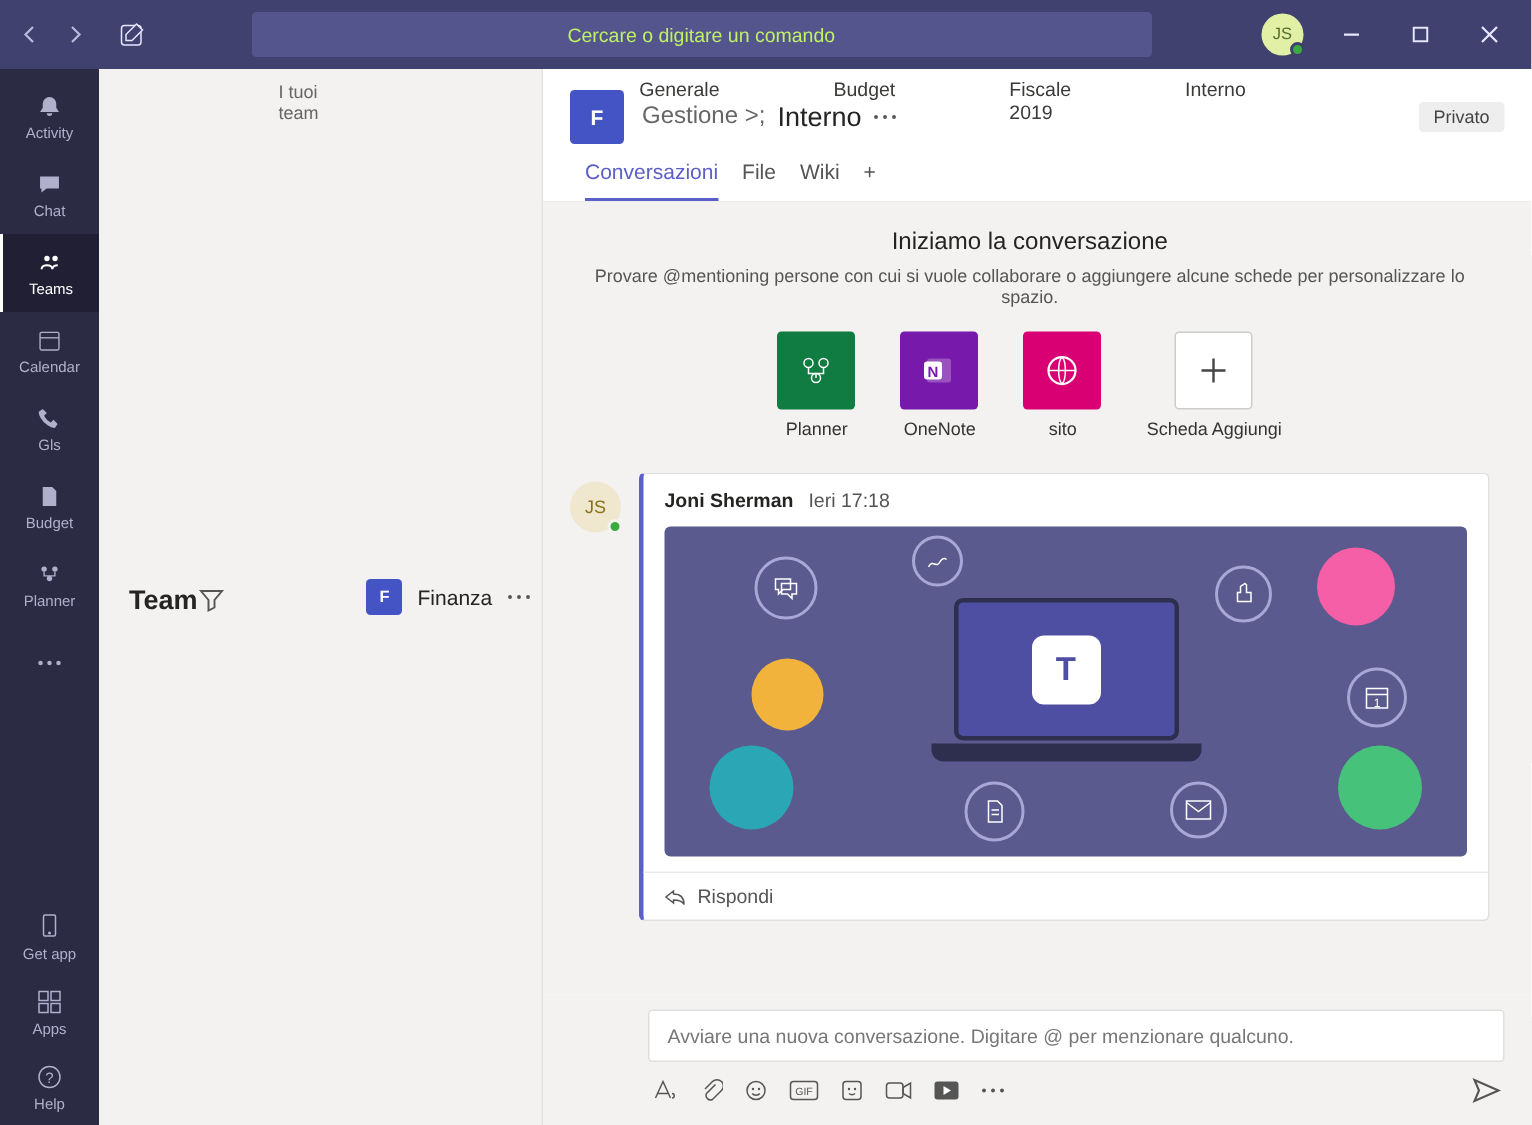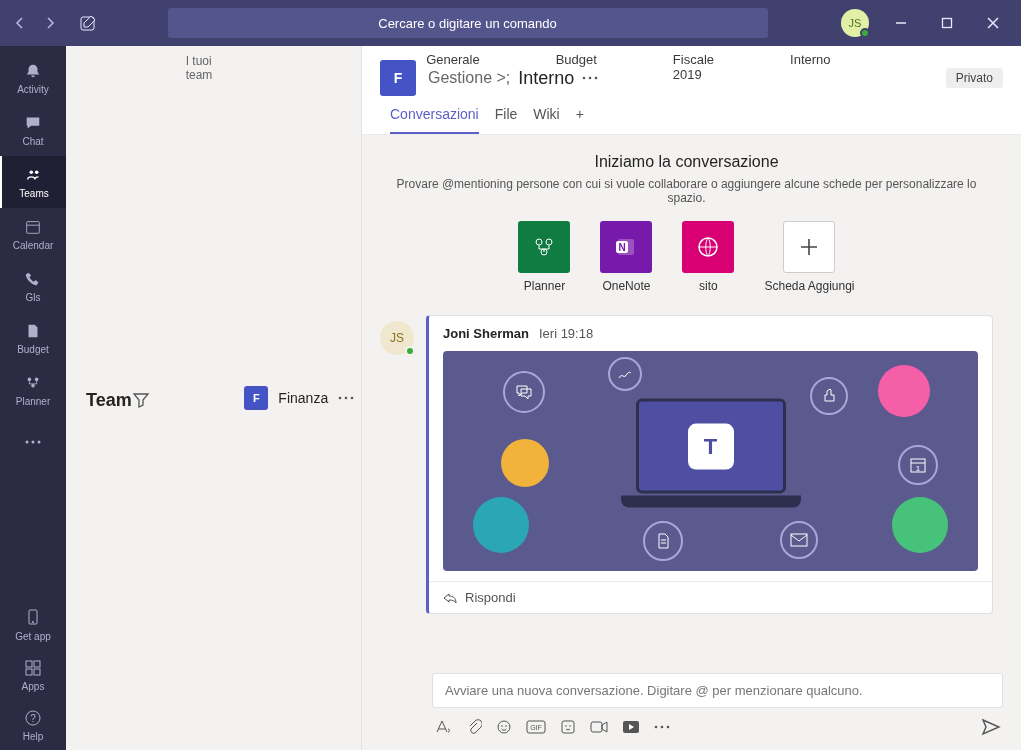--- a/index.html
+++ b/index.html
@@ -3,21 +3,21 @@
 <meta charset="utf-8">
 <style>
   * { box-sizing: border-box; margin: 0; padding: 0; font-family: "Segoe UI", Arial, sans-serif; }
   html, body { width: 1021px; height: 750px; overflow: hidden; background: #fff; }
 
   
   .titlebar { height: 46px; background: #41416f; display: flex; align-items: center; padding: 0 8px; gap: 6px; color: #cfcffa; }
   .nav-btn { width: 24px; height: 24px; display:flex; align-items:center; justify-content:center; color:#b9b9de; cursor:pointer; }
   .compose-btn { width:28px; height:28px; display:flex; align-items:center; justify-content:center; margin-left:6px; cursor:pointer; color:#e6e6ff;}
   .search-wrap { flex:1; display:flex; justify-content:center; }
-  .search { width: 600px; height: 30px; background: #55558e; border-radius: 3px; display:flex; align-items:center; justify-content:center; color:#ffffff; font-size:13px; cursor:text; }
+  .search { width: 600px; height: 30px; background: #55558e; border-radius: 3px; display:flex; align-items:center; justify-content:center; color:#bef264; font-size:13px; cursor:text; }
   .avatar-js { width:28px;height:28px;border-radius:50%;background:#e2f0a6;display:flex;align-items:center;justify-content:center;font-size:11px;color:#556b2f;position:relative;margin-left:8px;margin-right:6px;}
   .presence-dot{position:absolute;bottom:-1px;right:-1px;width:10px;height:10px;border-radius:50%;background:#3aac3d;border:2px solid #41416f;}
   .win-btn { width:40px;height:40px;display:flex;align-items:center;justify-content:center;color:#e6e6ff;cursor:pointer;}
 
   
   .main { display:flex; height: 704px; }
 
   
   .rail { width:66px; background:#2b2b44; display:flex; flex-direction:column; align-items:center; padding-top:6px; color:#b0b0cc; }
   .rail-item { width:100%; height:52px; display:flex; flex-direction:column; align-items:center; justify-content:center; gap:3px; font-size:10px; cursor:pointer; }
@@ -345,21 +345,21 @@
       </div>
 
       <div class="post">
         <div class="post-avatar">
           <span>JS</span>
           <span class="presence-dot"></span>
         </div>
         <div class="post-card">
           <div class="post-head">
             <span class="post-author">Joni Sherman</span>
-            <span>Ieri 19:18</span>
+            <span>Ieri 17:18</span>
           </div>
           <div class="post-media">
 
             <div class="bubble b-out" style="left:60px;top:20px;width:42px;height:42px;">
                 <svg width="20" height="20" viewBox="0 0 20 20">
                   <path d="M3 4h10v7H8l-3 3v-3H3z" fill="none" stroke="#fff"></path>
                   <path d="M7 7h10v7h-3v3l-3-3H7z" fill="none" stroke="#fff"></path>
                 </svg>
               </div>
             <div class="bubble b-out" style="left:165px;top:6px;width:34px;height:34px;">

